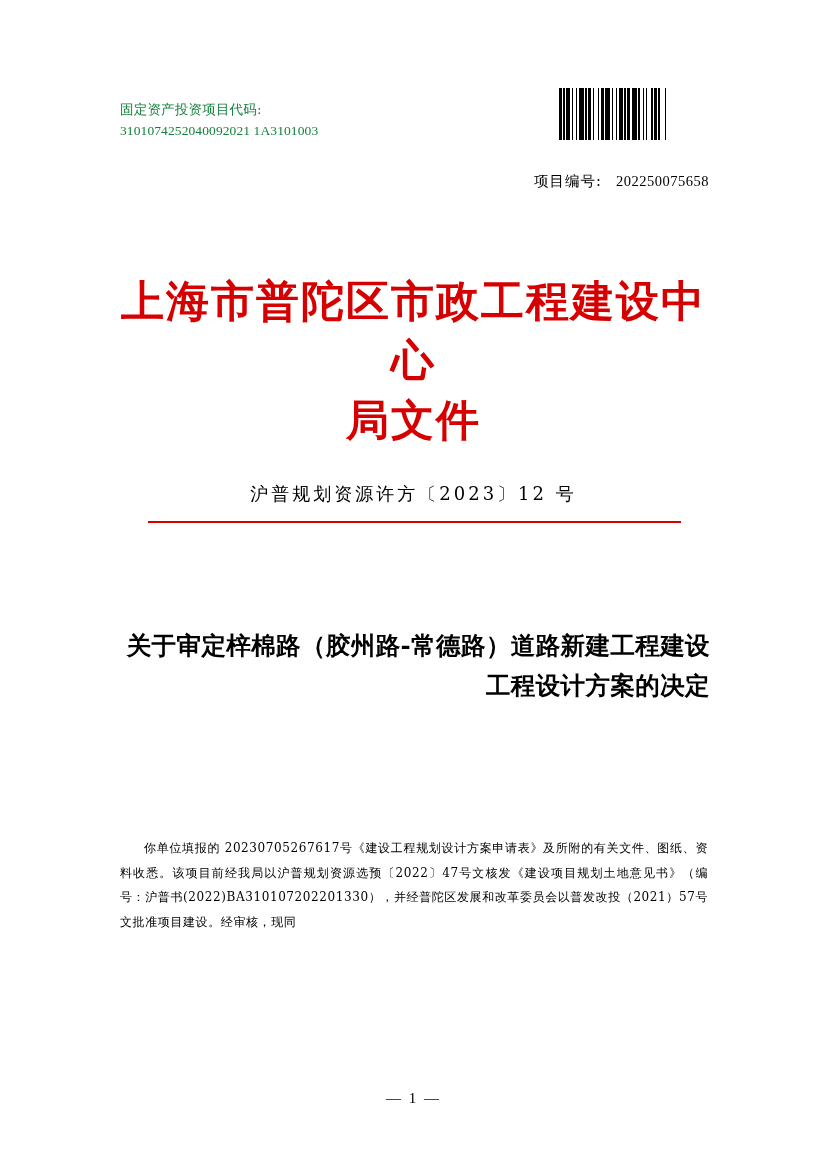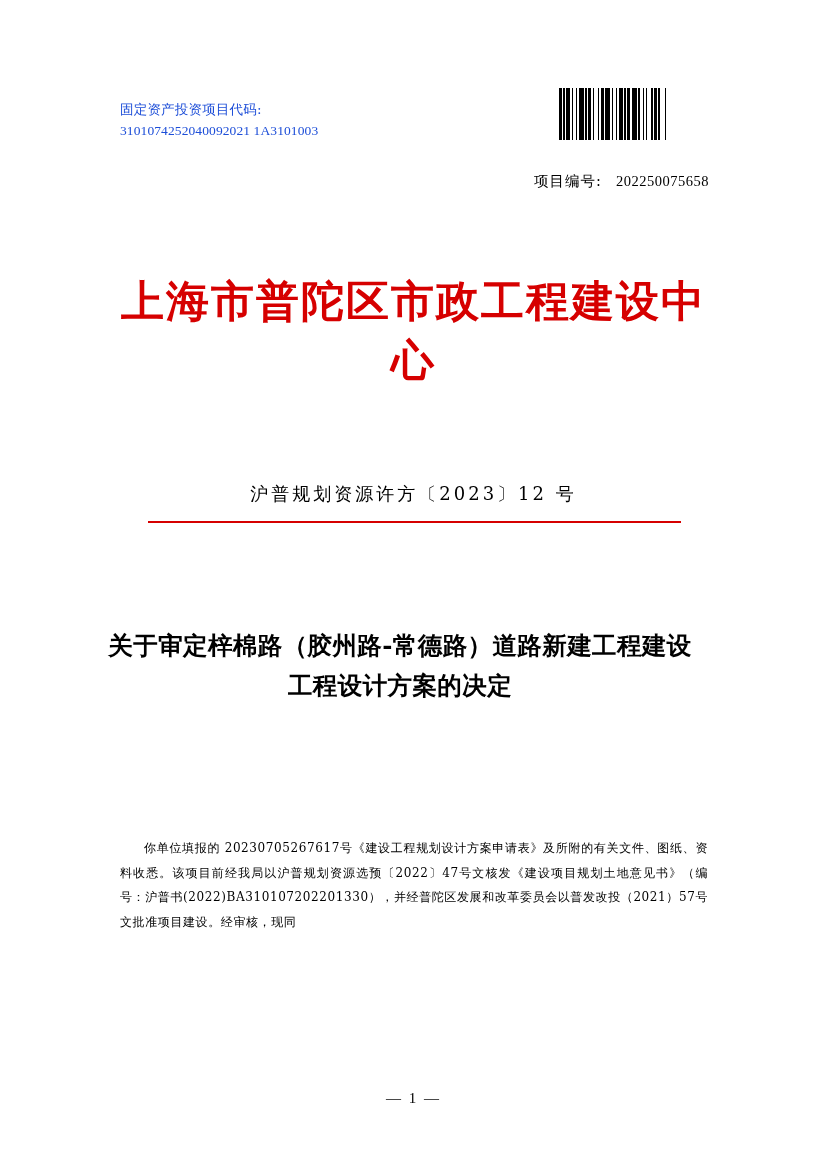--- a/index.html
+++ b/index.html
@@ -24,21 +24,21 @@
   
   .code-block {
     position: absolute;
     left: 120px;
     top: 98px;
     width: 330px;
     font-family: "DejaVu Serif", "Liberation Serif", serif;
     font-size: 13.5px;
     line-height: 1.65;
     letter-spacing: 0.2px;
-    color: #1d4ed8;
+    color: #15803d;
   }
   .code-block .code-value {
     font-family: "Liberation Serif", "DejaVu Serif", serif;
     font-size: 13.5px;
     letter-spacing: 0.1px;
   }
   .barcode {
     position: absolute;
     right: 120px;
     top: 88px;
@@ -94,24 +94,24 @@
     left: 148px;
     top: 521px;
     width: 533px;
     height: 2px;
     background: #d60000;
   }
 
   
   .subject {
     position: absolute;
-    left: 104px;
+    left: 118px;
     top: 626px;
     width: 592px;
-    text-align: center;
+    text-align: right;
     font-family: "DejaVu Serif", "Liberation Serif", serif;
     font-weight: 700;
     font-size: 24.5px;
     line-height: 1.62;
     letter-spacing: 0.4px;
   }
 
   
   .recipient {
     position: absolute;
@@ -207,20 +207,21 @@
       <i style="width: 1px; background: rgb(0, 0, 0);"></i>
       <i style="width: 3px; background: rgb(255, 255, 255);"></i>
     </div>
 
   <div class="project-no">
     <span class="label">项目编号:</span><span class="value">202250075658</span>
   </div>
 
   <div class="doc-title">
     <div>上海市普陀区市政工程建设中心</div>
+    <div>局文件</div>
   </div>
 
   <div class="doc-number">沪普规划资源许方〔2023〕12 号</div>
   <div class="red-rule"></div>
 
   <div class="subject">关于审定梓棉路（胶州路-常德路）道路新建工程建设工程设计方案的决定</div>
 
 
   <div class="body-text">
     <p>你单位填报的 20230705267617号《建设工程规划设计方案申请表》及所附的有关文件、图纸、资料收悉。该项目前经我局以沪普规划资源选预〔2022〕47号文核发《建设项目规划土地意见书》（编号：沪普书(2022)BA310107202201330），并经普陀区发展和改革委员会以普发改投（2021）57号文批准项目建设。经审核，现同</p>

